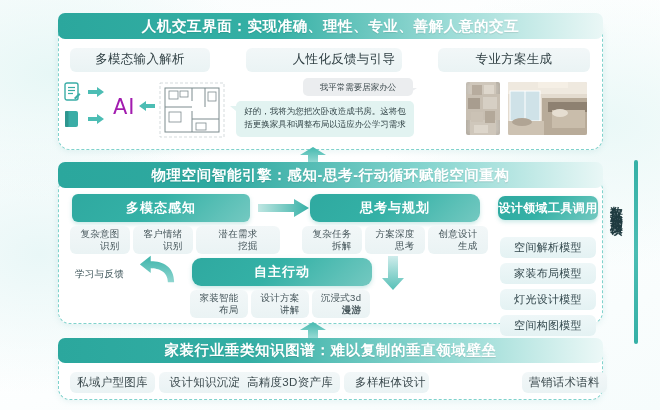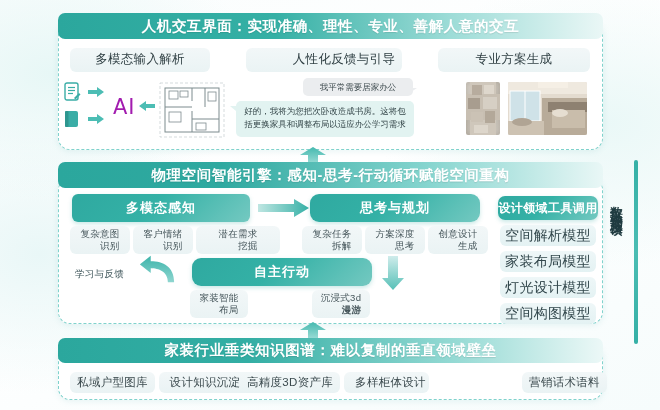--- a/index.html
+++ b/index.html
@@ -62,21 +62,21 @@
     justify-content: center;
     text-align: right;
     line-height: 1.25;
     letter-spacing: .3px;
   }
   .chip.big { font-size: 12.5px; color: #2f3f43; }
   .chip.mini { font-size: 9.5px; color: #45555a; }
   .chip.mini b { font-weight: bold; }
   .chip.rightcol {
     background: linear-gradient(180deg, #eef7f8 0%, #e4f2f3 100%);
-    font-size: 14px; color: #32474c;
+    font-size: 11px; color: #32474c; margin-top: 12px;
   }
 
   
   .tealbox {
     position: absolute;
     border-radius: 9px;
     background: linear-gradient(135deg, #2fa9a0 0%, #34b1a6 45%, #74c9c1 100%);
     color: #fff;
     font-size: 13px;
     font-weight: bold;
@@ -331,20 +331,26 @@
     </svg>
   </div>
 
   <div class="tealbox" style="left:192px; top:258px; width:180px; height:28px;">自主行动</div>
   <div class="chip mini" style="left:190px; top:290px; width:58px; height:28px;">
     <span style="display:block">
       <span>家装智能</span><br>
       <span>布局</span>
     </span>
   </div>
+  <div class="chip mini" style="left:251px; top:290px; width:58px; height:28px;">
+    <span style="display:block">
+      <span>设计方案</span><br>
+      <span>讲解</span>
+    </span>
+  </div>
   <div class="chip mini" style="left:312px; top:290px; width:58px; height:28px;">
     <span style="display:block">
       <span>沉浸式3d</span><br>
       <b>漫游</b>
     </span>
   </div>
 
   <div style="position:absolute; left:140px; top:252px;">
     <svg width="56" height="46" viewBox="0 0 56 46">
       <defs>

